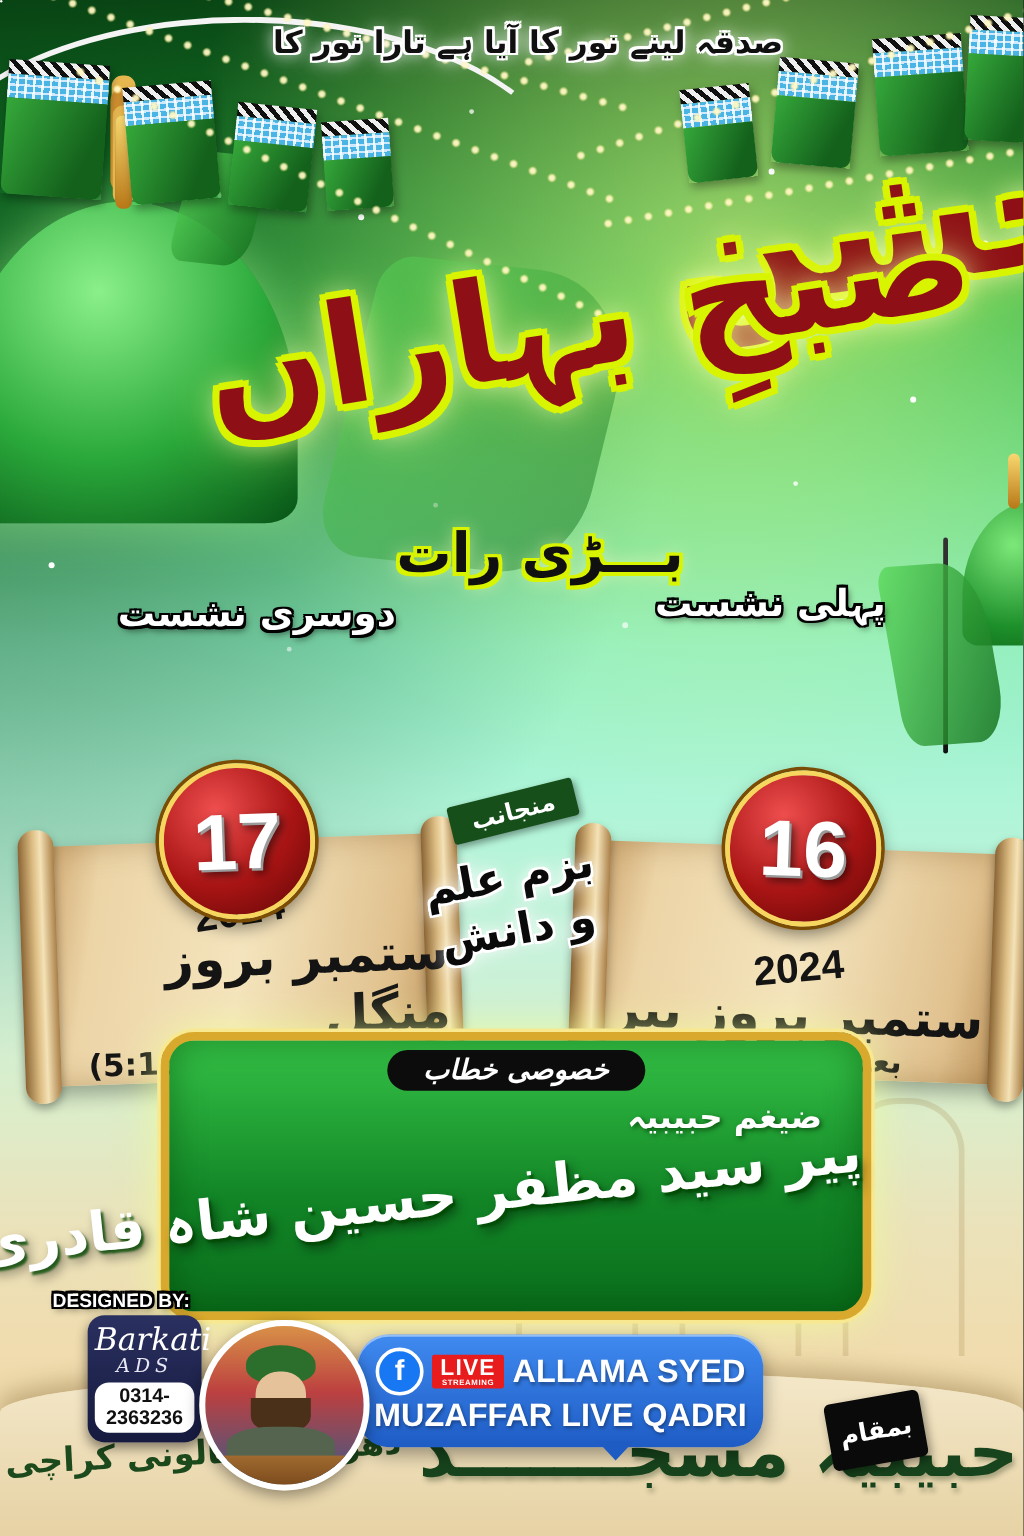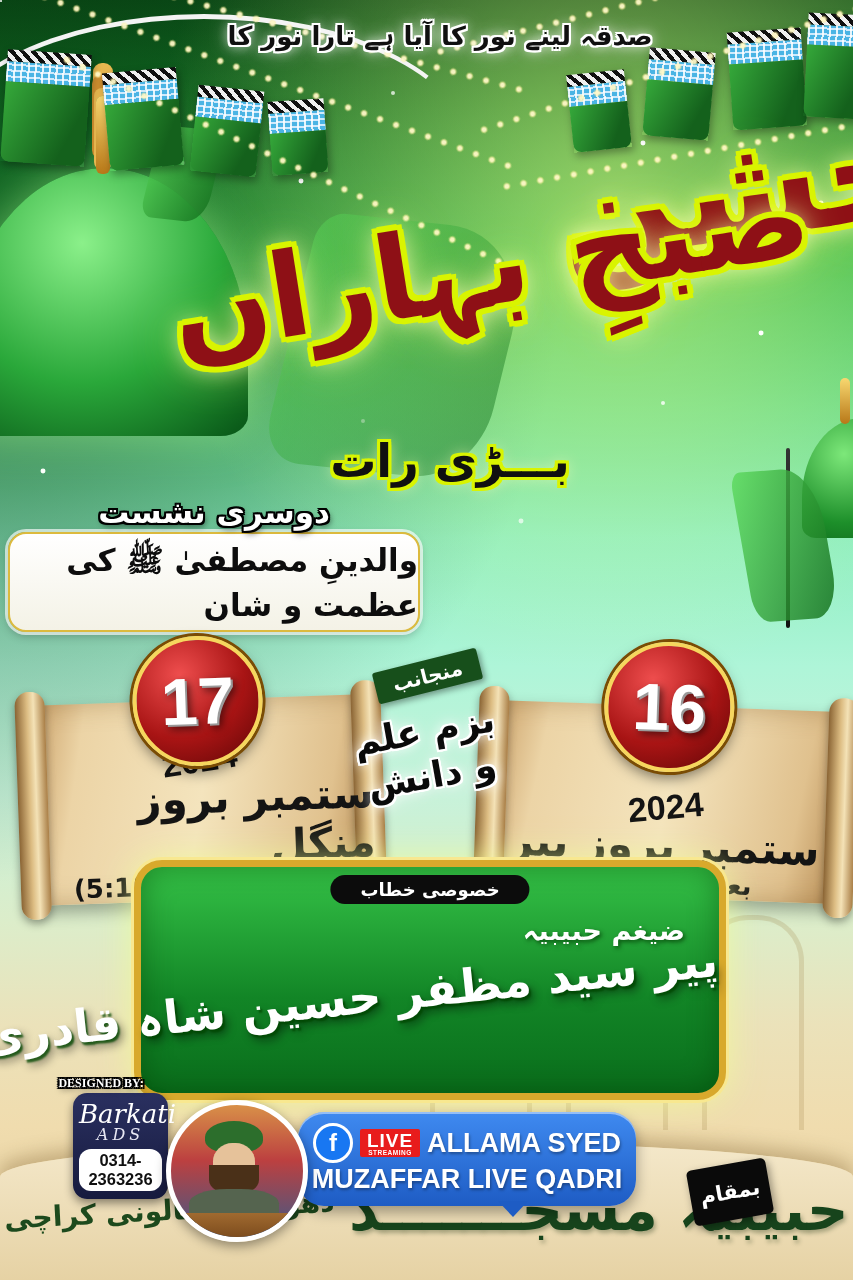--- a/index.html
+++ b/index.html
@@ -100,37 +100,37 @@
   .organizer{left:348px;top:660px;width:160px;text-align:center;}
   .org-label{display:inline-block;background:#174f1b;color:#fff;font-size:20px;font-weight:bold;
     padding:4px 18px;border-radius:3px;transform:rotate(-14deg);box-shadow:2px 3px 6px rgba(0,0,0,.4);}
   .org-name{margin-top:16px;font-size:36px;font-weight:bold;color:#0a0a0a;line-height:1.25;transform:rotate(-10deg);}
   
   .banner{left:134px;top:860px;width:578px;height:226px;border-radius:28px;
     background:linear-gradient(180deg,#35c247,#128526 58%,#0a6e1c);
     border:7px solid #d8a92c;box-shadow:0 0 0 3px #f8e890,0 0 36px rgba(240,255,150,.8),
       inset 0 0 30px rgba(0,60,0,.45);}
   .special-pill{position:absolute;left:50%;transform:translateX(-50%);top:8px;background:#0c0c0c;
-    color:#fff;font-size:18px;font-weight:bold;padding:4px 30px;border-radius:22px;white-space:nowrap;}
+    color:#fff;font-size:23px;font-weight:bold;padding:4px 30px;border-radius:22px;white-space:nowrap;font-style:italic;}
   .speaker-honor{position:absolute;right:34px;top:48px;color:#fff;font-size:27px;font-weight:bold;
     text-shadow:2px 2px 4px rgba(0,50,0,.7);}
   .speaker-name{position:absolute;left:0;right:0;top:96px;text-align:center;color:#fff;font-size:46px;
     font-weight:bold;white-space:nowrap;transform:rotate(-6deg);
     text-shadow:2px 3px 2px rgba(0,70,0,.8),4px 6px 10px rgba(0,0,0,.45);}
   
   .bottom-strip{left:0;top:1142px;width:853px;height:138px;
     background:linear-gradient(180deg,#f4e8ca,#e6d2a4);border-radius:100% 100% 0 0/70px 70px 0 0;
     box-shadow:0 -8px 18px rgba(120,90,40,.35);z-index:5;}
   .venue-line{direction:rtl;display:flex;align-items:center;justify-content:center;gap:14px;padding-top:34px;}
   .venue-big{font-size:58px;font-weight:bold;color:#17441c;white-space:nowrap;
     text-shadow:2px 3px 4px rgba(40,60,30,.35);}
   .venue-small{font-size:28px;font-weight:bold;color:#1d4a1d;white-space:nowrap;transform:rotate(-3deg);}
   
   .designer{left:34px;top:1076px;width:134px;z-index:8;text-align:center;}
-  .designer .d-head{font-family:Liberation Serif, serif;font-size:12px;font-weight:bold;color:#fff;}
+  .designer .d-head{font-family:Liberation Sans, sans-serif;font-size:16px;font-weight:bold;color:#fff;}
   .designer .d-box{margin-top:2px;background:linear-gradient(180deg,#2a3060,#161a3e);border-radius:14px;
     padding:6px 6px 8px;box-shadow:0 4px 10px rgba(0,0,0,.45);margin-left:39px;}
   .designer .d-brand{font-family:"DejaVu Serif",serif;font-style:italic;font-size:26px;color:#fff;}
   .designer .d-sub{font-family:"DejaVu Serif",serif;font-style:italic;font-size:16px;color:#e8e8f4;letter-spacing:4px;margin-top:-4px;}
   .designer .d-phone{margin-top:5px;background:#fff;border-radius:12px;font-family:"Liberation Sans",sans-serif;
     font-size:16.5px;font-weight:bold;color:#101010;padding:2px 0;}
   .photo{left:166px;top:1100px;width:132px;height:132px;border-radius:50%;border:5px solid #fff;
     overflow:hidden;z-index:9;box-shadow:0 4px 12px rgba(0,0,0,.4);
     background:linear-gradient(180deg,#d89048 0%,#bc4040 42%,#3c5a88 100%);}
   .av{position:absolute;}
@@ -230,24 +230,24 @@
 
   <div class="layer couplet rtl outline-white">
     <div>صدقہ لینے نور کا آیا ہے تارا نور کا</div>
   </div>
 
   <div class="layer title-w1 rtl glow-big">جشن</div>
   <div class="layer title-w2 rtl glow-big">صبحِ بہاراں</div>
   <div class="layer subtitle rtl glow-small">بـــڑی رات</div>
 
   <div class="layer session first rtl">
+    <div class="s-label outline-black">پہلی نشست</div>
   </div>
   <div class="layer session second rtl">
     <div class="s-label outline-black">دوسری نشست</div>
-    <div class="s-box">والدینِ مصطفیٰ ﷺ کی عظمت و شان</div>
   </div>
 
   <div class="layer scroll right">
     <div class="day-circle">16</div>
     <div class="s-inner rtl">
       <div class="s-year">2024</div>
       <div class="s-line">ستمبر بروز پیر</div>
       <div class="s-time">بعد نماز عشاء</div>
     </div>
   </div>

